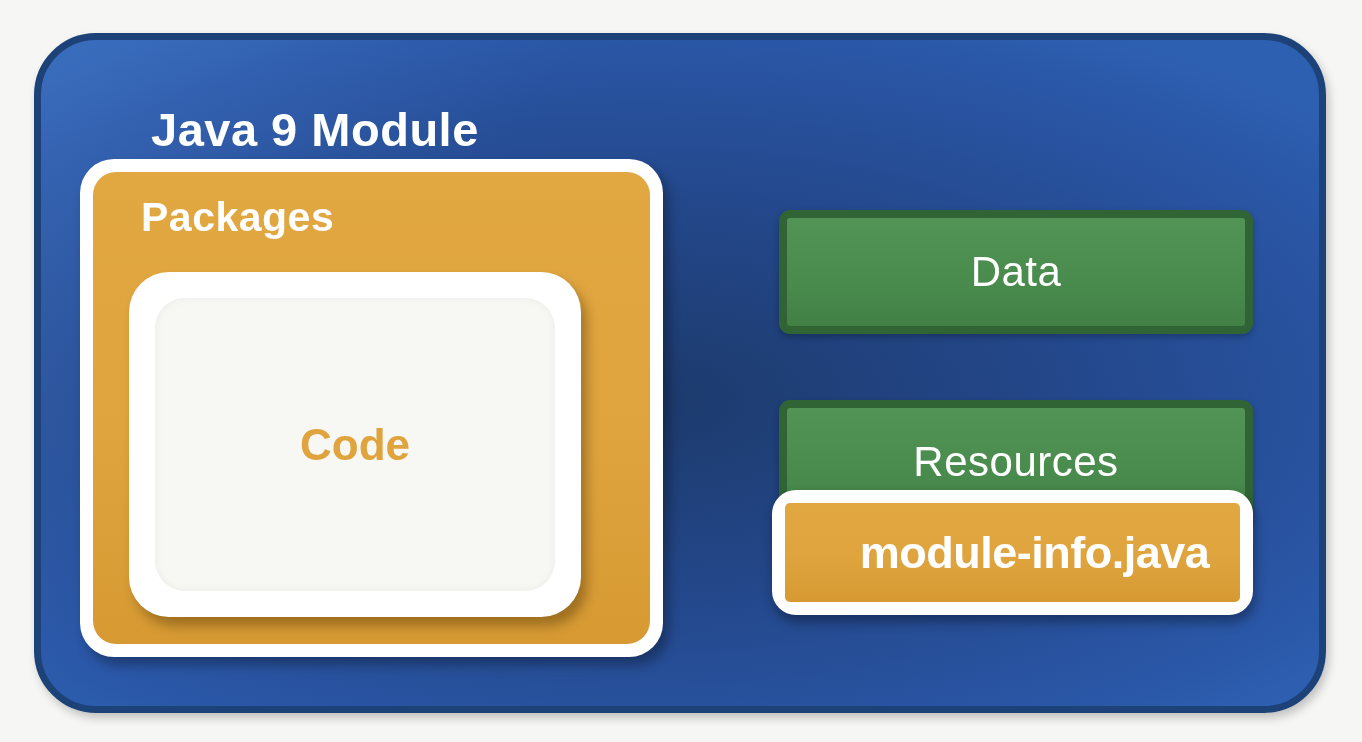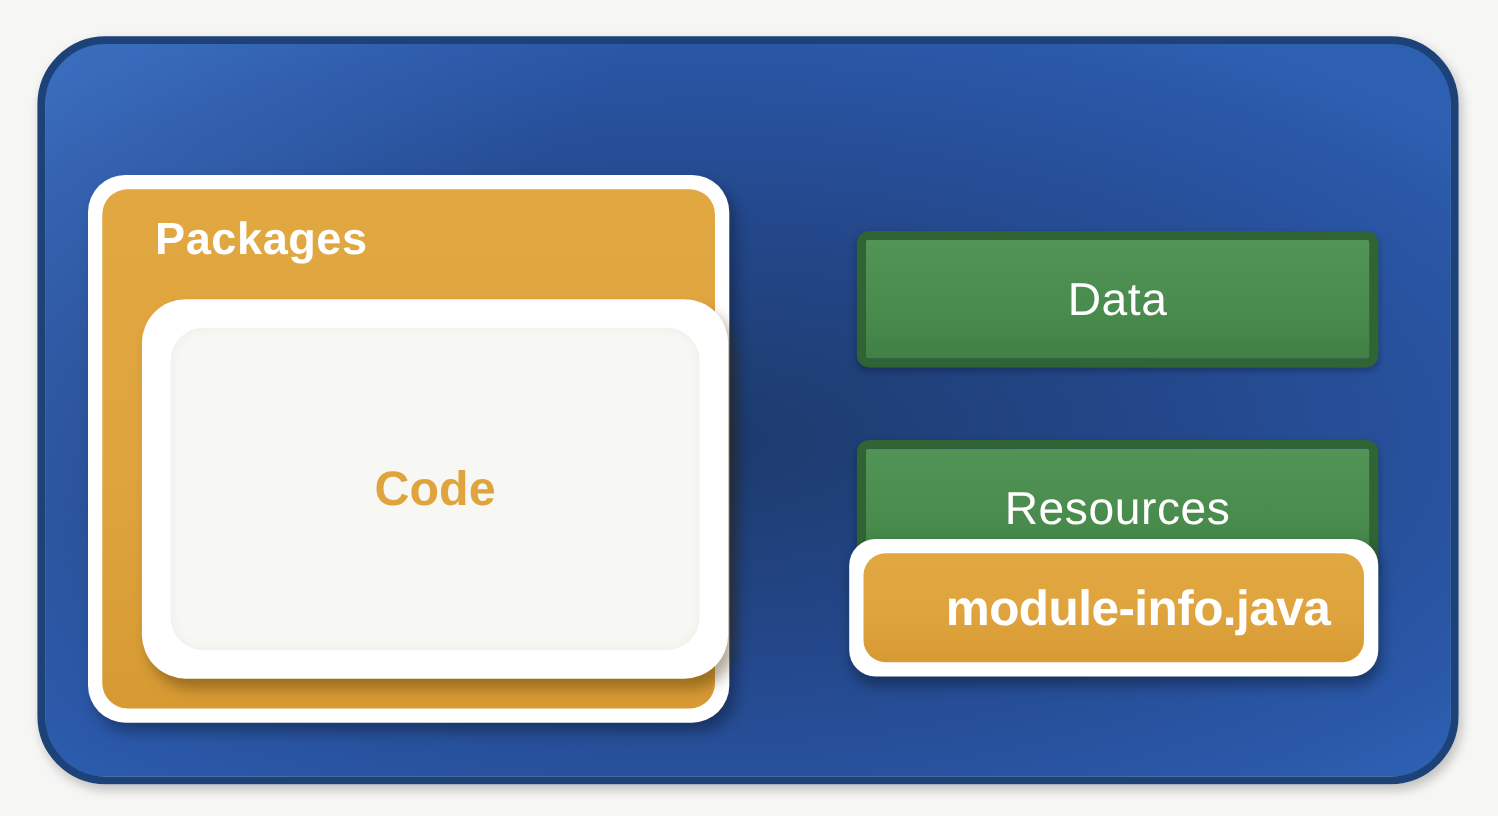--- a/index.html
+++ b/index.html
@@ -74,21 +74,21 @@
     left: 48px; top: 22px;
     font-size: 41px;
     font-weight: bold;
     color: var(--text-white);
     letter-spacing: 0.5px;
     white-space: nowrap;
   }
   .code-frame {
     position: absolute;
     left: 49px; top: 113px;
-    width: 533px; height: 345px;
+    width: 452px; height: 345px;
     background: var(--frame-white);
     border-radius: 40px;
     padding: 26px;
     box-shadow: 6px 9px 12px rgba(70,45,5,0.40);
   }
   .code-inner {
     width: 100%; height: 100%;
     border-radius: 30px;
     background: var(--code-fill);
     box-shadow: inset 0 0 10px rgba(0,0,0,0.05);
@@ -126,41 +126,42 @@
     position: absolute;
     left: 731px; top: 450px;
     width: 481px; height: 125px;
     background: var(--frame-white);
     border-radius: 24px;
     padding: 13px;
     box-shadow: 2px 7px 12px rgba(0,0,0,0.35);
   }
   .moduleinfo-inner {
     width: 100%; height: 100%;
-    border-radius: 20px;
+    border-radius: 5px;
     background: linear-gradient(180deg, #e1a741 0%, var(--orange) 55%, var(--orange-dark) 100%);
     display: flex;
     align-items: center;
     justify-content: center;
     padding-left: 44px;
   }
   .moduleinfo-label {
     font-size: 45px;
     font-weight: bold;
     color: var(--text-white);
     letter-spacing: -0.5px;
     white-space: nowrap;
   }
 </style>
 </head>
 <body>
 
 <div class="stage">
   <div class="module-box">
 
+    <div class="module-title">Java 9 Module</div>
 
     <div class="packages-frame">
       <div class="packages-inner">
         <div class="packages-label">Packages</div>
       </div>
       <div class="code-frame">
         <div class="code-inner">
           <span class="code-label">Code</span>
         </div>
       </div>

